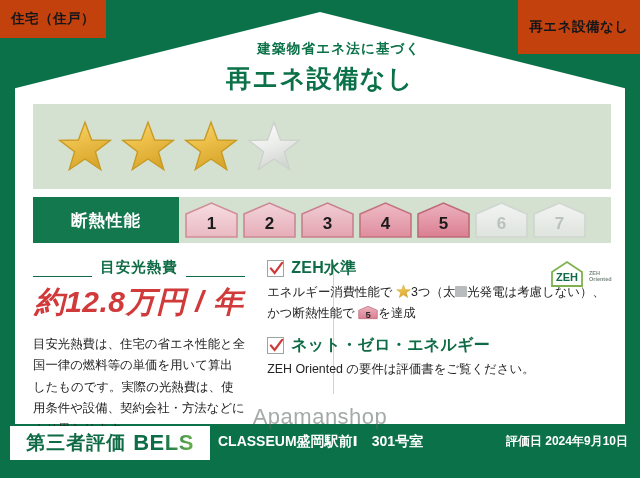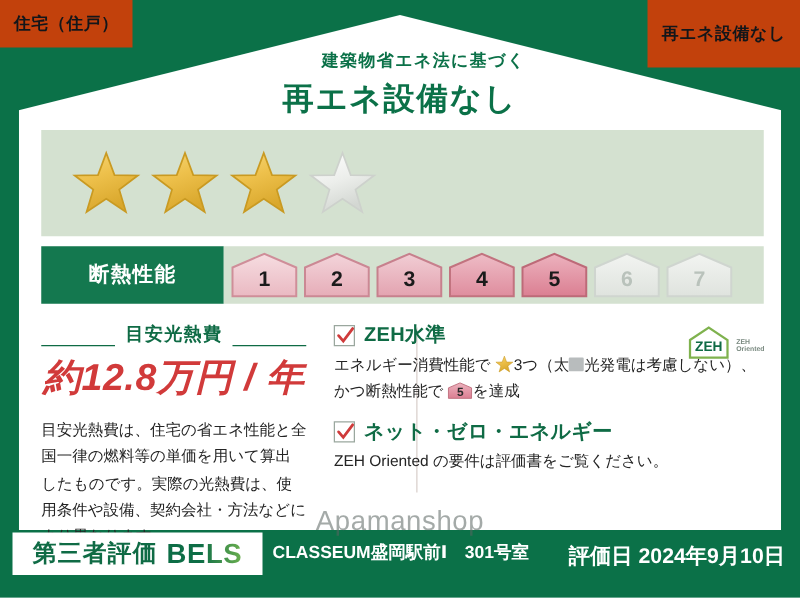--- a/index.html
+++ b/index.html
@@ -161,21 +161,21 @@
     background: linear-gradient(90deg,#0d6d46 0%,#0d6d46 45%,#6cb04f 100%);
     -webkit-background-clip: text; background-clip: text;
     -webkit-text-fill-color: transparent; color: #0d6d46;
   }
   #bottom-room {
     position: absolute; left: 218px; top: 9px;
     color: #ffffff; font-size: 14px; font-weight: bold; white-space: nowrap;
   }
   #bottom-date {
     position: absolute; right: 12px; top: 9px;
-    color: #ffffff; font-size: 17px; font-weight: bold; white-space: nowrap;
+    color: #ffffff; font-size: 12px; font-weight: bold; white-space: nowrap;
   }
 
   
   #watermark {
     position: absolute; left: 0; right: 0; top: 404px;
     text-align: center; font-size: 22px; letter-spacing: 0.5px;
     color: rgba(90,100,96,0.55); pointer-events: none;
   }
 </style>
 </head>

